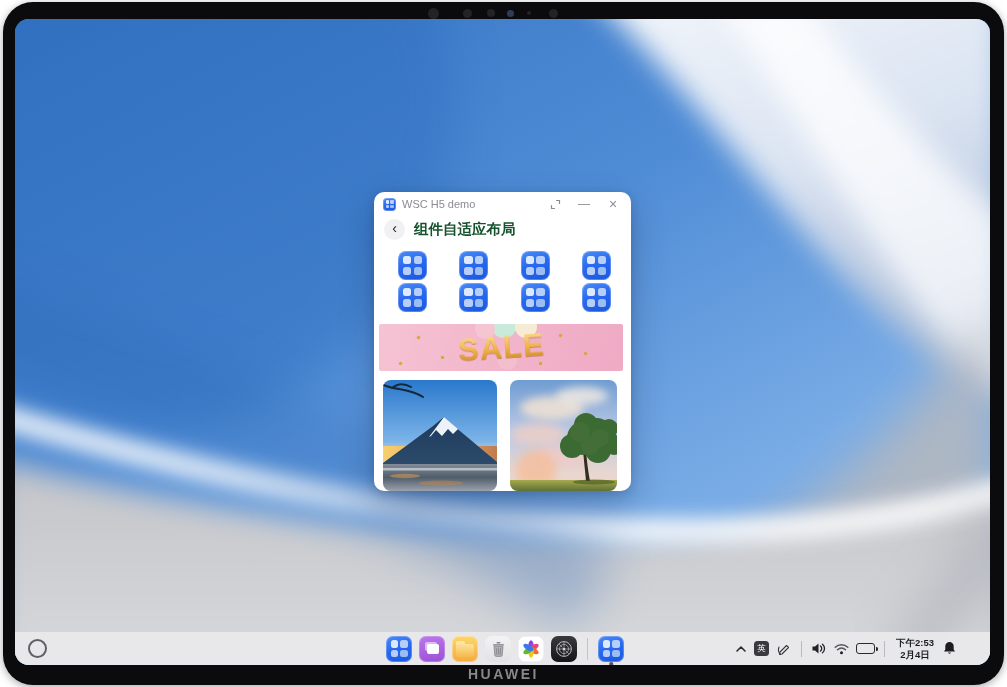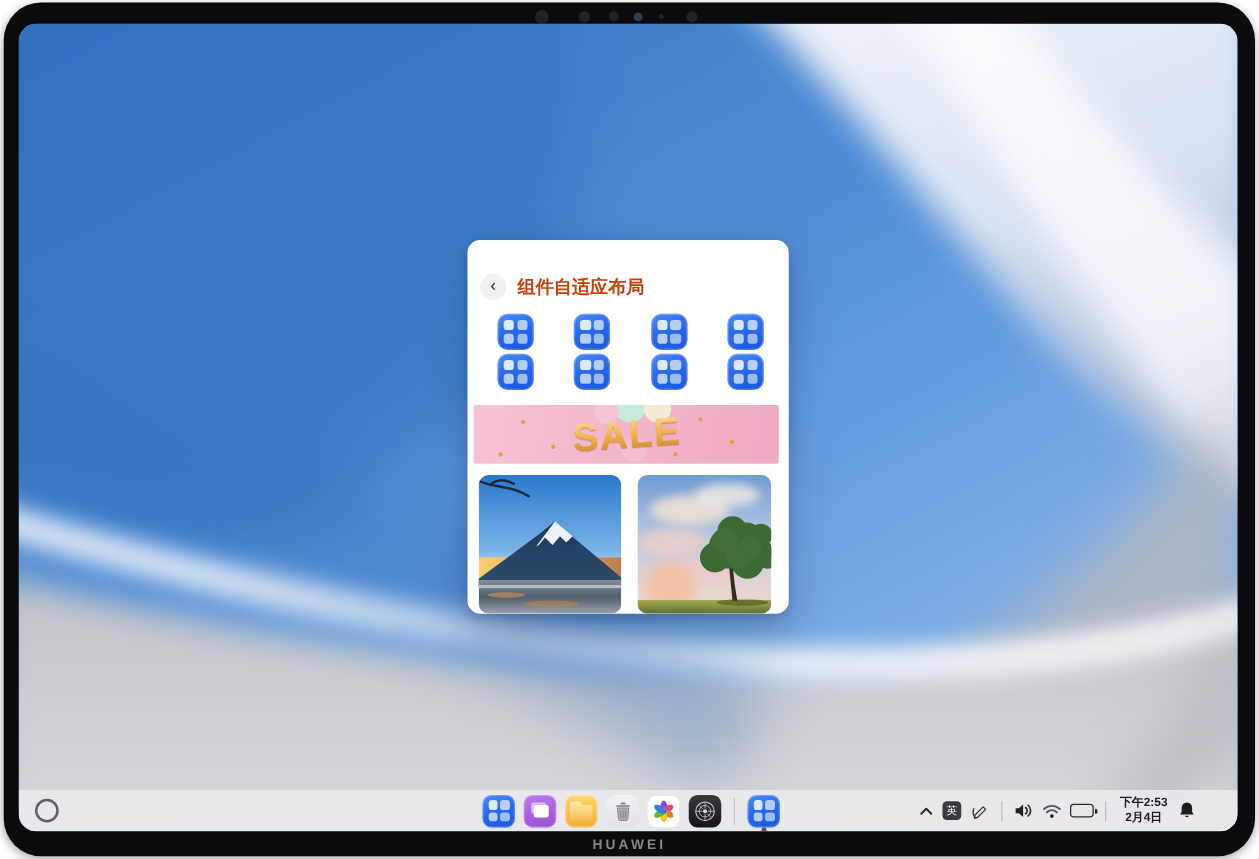--- a/index.html
+++ b/index.html
@@ -4,21 +4,21 @@
 <style>
   * { margin:0; padding:0; box-sizing:border-box; }
   html,body { width:1007px; height:687px; background:#ffffff; overflow:hidden;
     font-family:"Liberation Sans","DejaVu Sans",sans-serif; }
 
   
   .device { position:absolute; left:3px; top:2px; width:1001px; height:683px;
     background:#0b0b0d; border-radius:30px; box-shadow:0 2px 8px rgba(0,0,0,.35); }
   .cam-dot { position:absolute; border-radius:50%; background:#232327; }
   .brand { position:absolute; left:0; right:0; bottom:3px; text-align:center;
-    color:#87878c; font-size:11px; font-weight:bold; letter-spacing:2.5px; }
+    color:#87878c; font-size:14px; font-weight:bold; letter-spacing:2.5px; }
 
   
   .screen { position:absolute; left:12px; top:17px; width:975px; height:646px;
     border-radius:14px; overflow:hidden; background:#4d8bd3; }
   .wallpaper { position:absolute; inset:0; }
 
   
   .win { position:absolute; left:359px; top:173px; width:257px; height:299px;
     background:#ffffff; border-radius:10px; overflow:hidden;
     box-shadow:0 14px 34px rgba(20,40,80,.30), 0 2px 8px rgba(20,40,80,.18); }
@@ -27,21 +27,21 @@
   .win-title { font-size:11px; color:#8b8b93; margin-left:6px; flex:0 0 auto; }
   .tb-controls { margin-left:auto; display:flex; align-items:center; gap:17px; }
   .tb-btn { color:#8c8c92; font-size:12px; line-height:1; cursor:default;
     display:flex; align-items:center; justify-content:center; width:12px; height:12px; }
 
   .hdr { position:absolute; top:26px; left:10px; right:10px; height:22px;
     display:flex; align-items:center; }
   .back-btn { width:21px; height:21px; border-radius:50%; background:#f1f1f4;
     display:flex; align-items:center; justify-content:center;
     color:#222; font-size:14px; line-height:1; padding-bottom:2px; }
-  .page-title { margin-left:9px; font-size:14.5px; font-weight:bold; color:#c2410c; }
+  .page-title { margin-left:9px; font-size:14.5px; font-weight:bold; color:#14532d; }
 
   
   .gicon { background:linear-gradient(160deg,#4c8cf7 0%,#2a6af0 45%,#1756dd 100%);
     display:grid; grid-template-columns:1fr 1fr; box-shadow:inset 0 0 0 1px rgba(255,255,255,.25); }
   .gicon span { border-radius:2.5px; }
   .gicon .q1{ background:#dde9fc; } .gicon .q2{ background:#b7cef8; }
   .gicon .q3{ background:#b7cef8; } .gicon .q4{ background:#9cbcf4; }
   .gicon.sz29 { width:29px; height:29px; border-radius:8px; padding:5px; gap:2.5px; }
   .gicon.sz26 { width:26px; height:26px; border-radius:7px; padding:4.5px; gap:2px; }
   .gicon.sz13 { width:13px; height:13px; border-radius:4px; padding:2.5px; gap:1px; }
@@ -156,20 +156,38 @@
       <path d="M700,-20 C810,140 890,300 990,380 L990,200 C920,140 830,40 790,-20 Z" fill="#ffffff" opacity="0.75" filter="url(#b14)"></path>
       <path d="M975,290 C890,420 760,520 590,610 L990,660 Z" fill="#b4b8c0" opacity="0.9" filter="url(#b24)"></path>
       <path d="M-20,440 C250,510 630,565 990,465 L990,660 L-20,660 Z" fill="url(#bottomg)" filter="url(#b14)"></path>
       <path d="M-40,390 C300,490 700,565 1010,465" stroke="#ffffff" stroke-width="26" fill="none" opacity="0.8" filter="url(#b9)"></path>
       <path d="M-40,300 C200,380 430,480 580,575" stroke="#2c66b4" stroke-width="90" fill="none" opacity="0.3" filter="url(#b24)"></path>
       <path d="M880,640 C930,600 960,560 985,500" stroke="#9aa0ac" stroke-width="40" fill="none" opacity="0.5" filter="url(#b24)"></path>
     </svg>
 
     <div class="win">
 
+      <div class="titlebar">
+        <span class="gicon sz13">
+          <span class="q1"></span>
+            <span class="q2"></span>
+            <span class="q3"></span>
+            <span class="q4"></span>
+        </span>
+        <span class="win-title">WSC H5 demo</span>
+        <span class="tb-controls">
+          <span class="tb-btn">
+            <svg width="11" height="11" viewBox="0 0 11 11">
+                <path d="M6.5 1.5 H9.5 V4.5 M4.5 9.5 H1.5 V6.5" stroke="#8c8c92" stroke-width="1.2" fill="none" stroke-linecap="round"></path>
+              </svg>
+          </span>
+          <span class="tb-btn">—</span>
+          <span class="tb-btn" style="font-size:14px">×</span>
+        </span>
+      </div>
 
       <div class="hdr">
         <span class="back-btn">‹</span>
         <span class="page-title">组件自适应布局</span>
       </div>
 
       <div class="grid-area">
         <div class="grid-row">
           <span class="gicon sz29">
               <span class="q1"></span>

